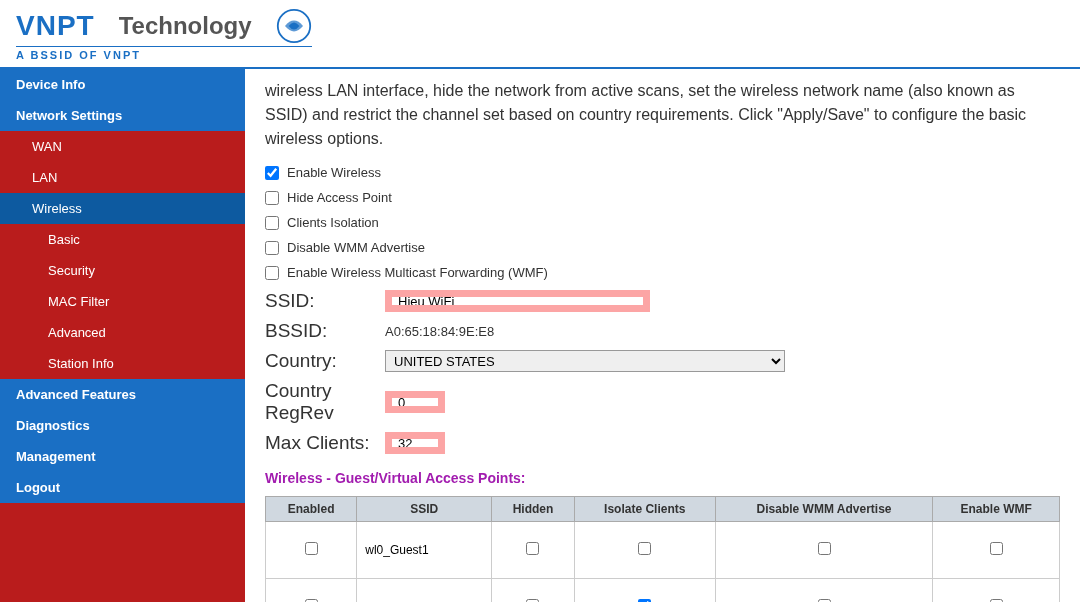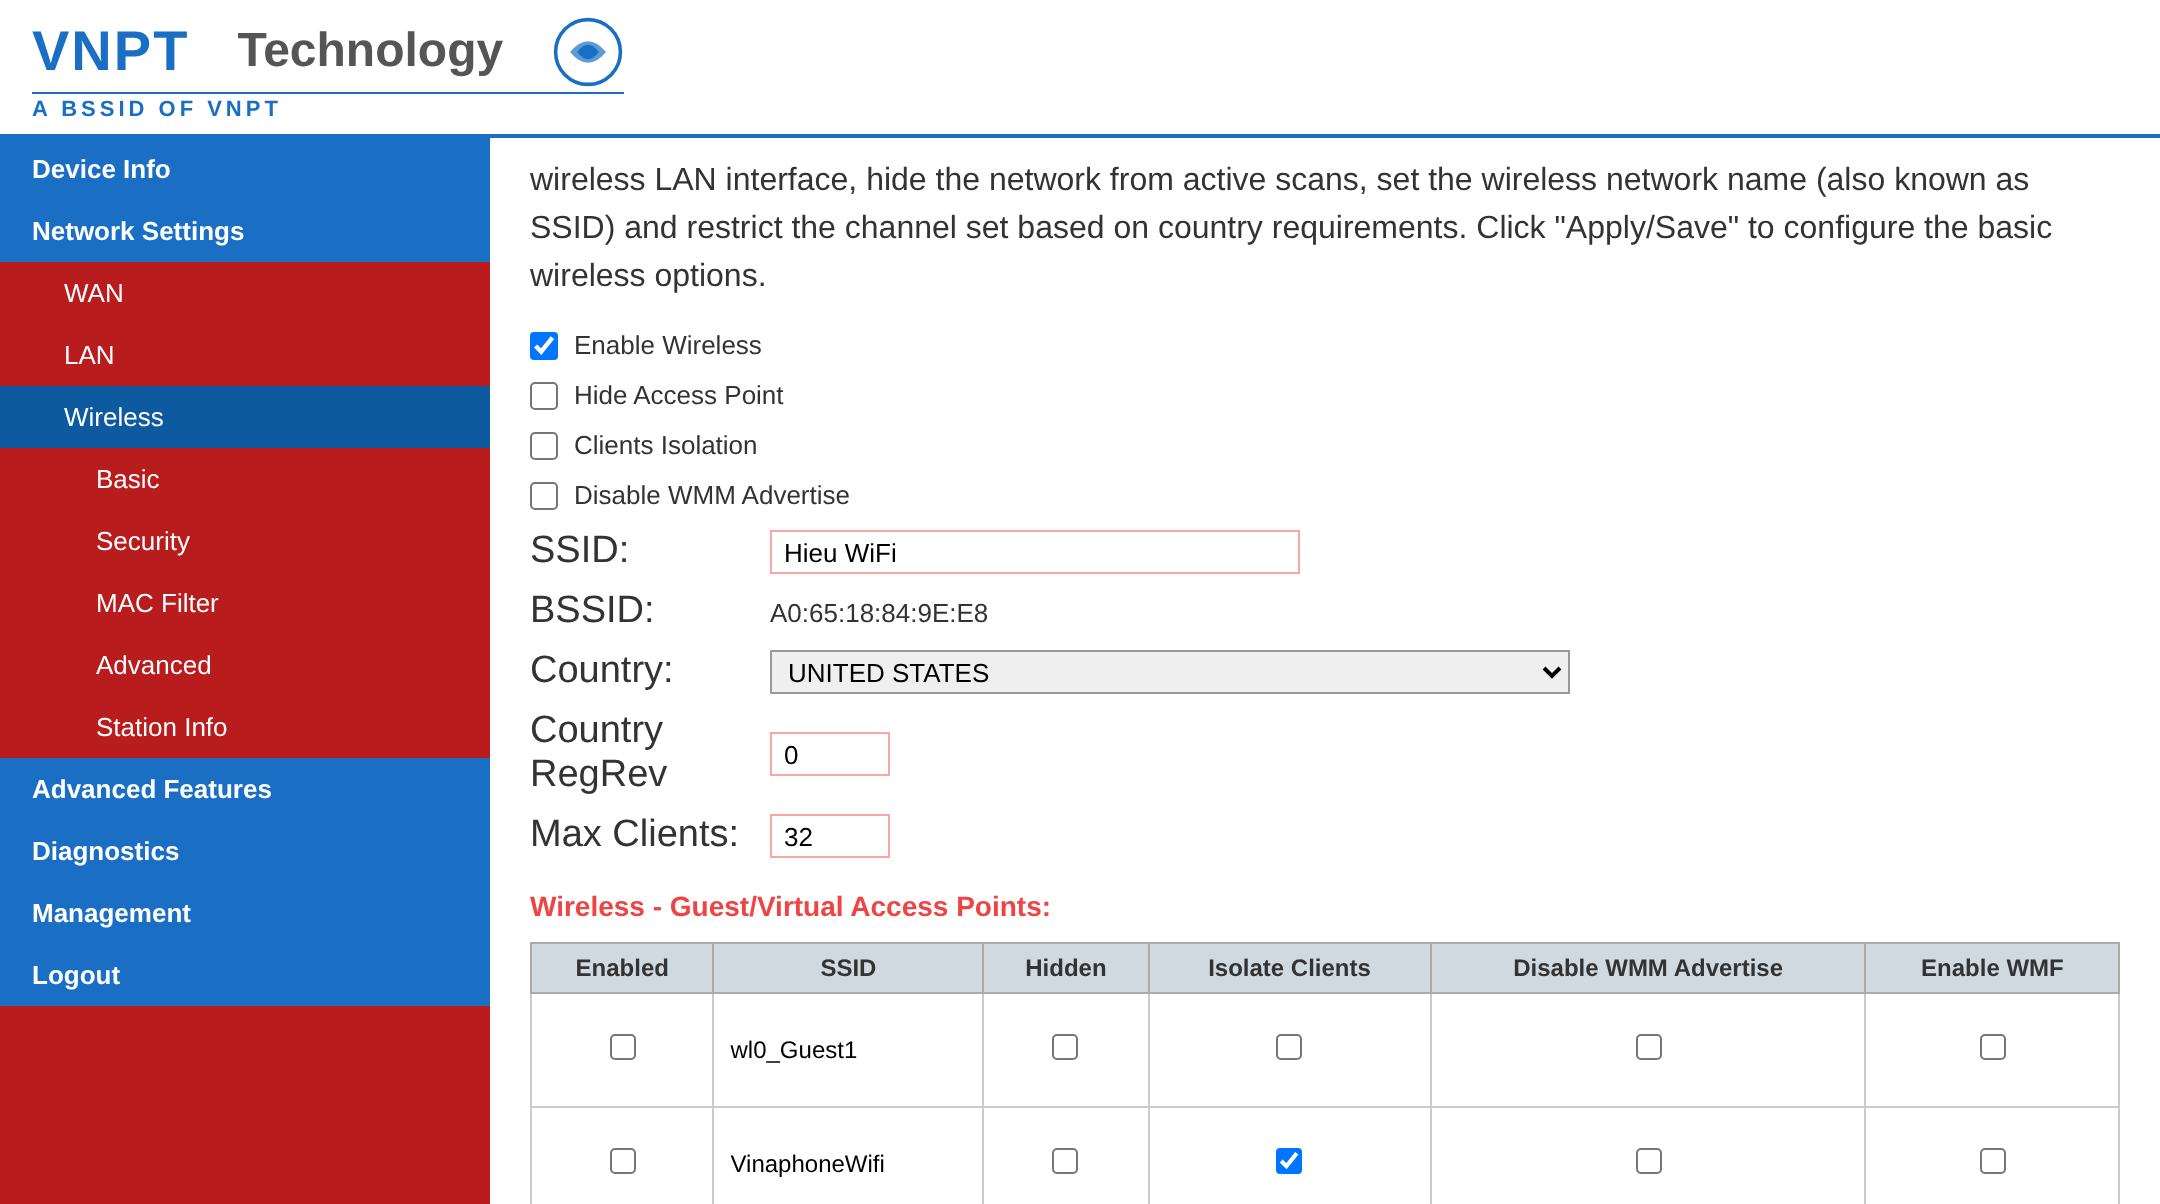--- a/index.html
+++ b/index.html
@@ -127,40 +127,40 @@
       width: 120px;
       font-size: 19px;
       color: #333;
       font-weight: normal;
     }
     .form-value {
       font-size: 13px;
       color: #333;
     }
     .form-input {
-      border: 1px solid #fca5a5;
+      border: 7px solid #fca5a5;
       padding: 2px 6px;
       font-size: 13px;
       height: 22px;
     }
     .form-input-wide { width: 265px; }
     .form-input-small { width: 60px; }
     .form-select {
       border: 1px solid #999;
       padding: 2px 4px;
       font-size: 13px;
       height: 22px;
       width: 400px;
     }
 
     
     .guest-section-title {
       font-size: 14px;
       font-weight: bold;
-      color: #ef4444;
+      color: #a21caf;
       margin-bottom: 10px;
     }
     .guest-table {
       border-collapse: collapse;
       width: 100%;
       font-size: 12px;
     }
     .guest-table th {
       background: #d0d8e0;
       border: 1px solid #aaa;
@@ -230,20 +230,24 @@
       <span class="checkbox-label">Hide Access Point</span>
     </div>
     <div class="checkbox-row">
       <input type="checkbox" style="">
       <span class="checkbox-label">Clients Isolation</span>
     </div>
     <div class="checkbox-row">
       <input type="checkbox" style="">
       <span class="checkbox-label">Disable WMM Advertise</span>
     </div>
+    <div class="checkbox-row">
+      <input type="checkbox" style="">
+      <span class="checkbox-label">Enable Wireless Multicast Forwarding (WMF)</span>
+    </div>
 
     <div class="form-table">
       <div class="form-row">
         <span class="form-label">SSID:</span>
         <input type="text" class="form-input form-input-wide" value="Hieu WiFi" style="">
       </div>
       <div class="form-row">
         <span class="form-label">BSSID:</span>
         <span class="form-value">A0:65:18:84:9E:E8</span>
       </div>

